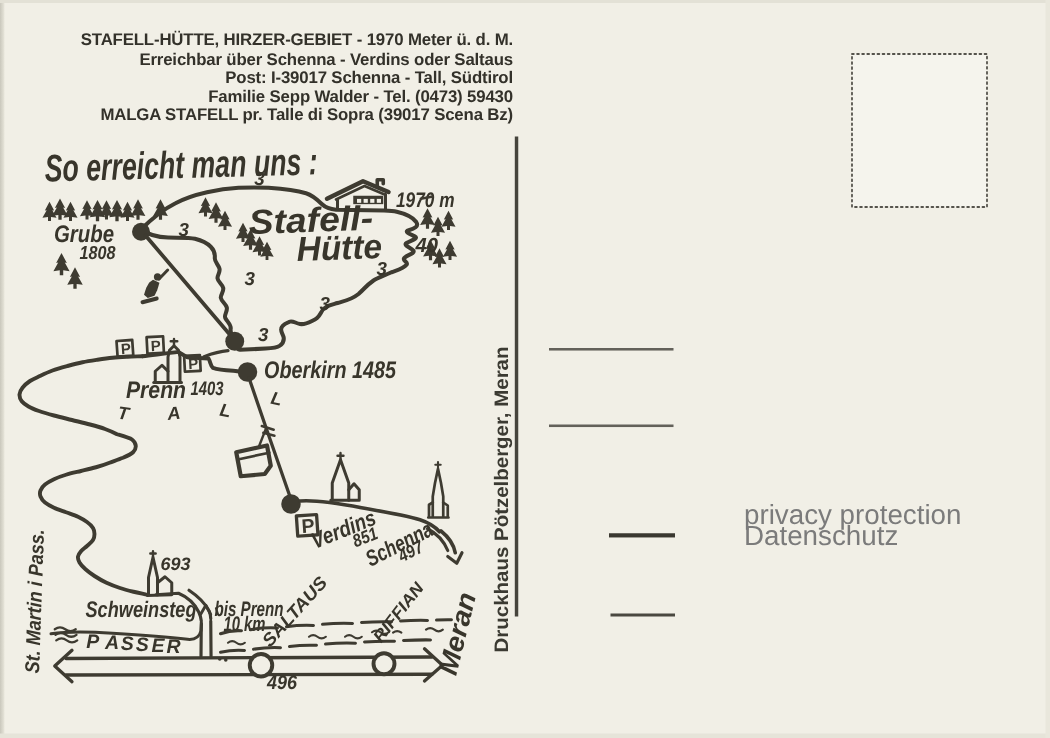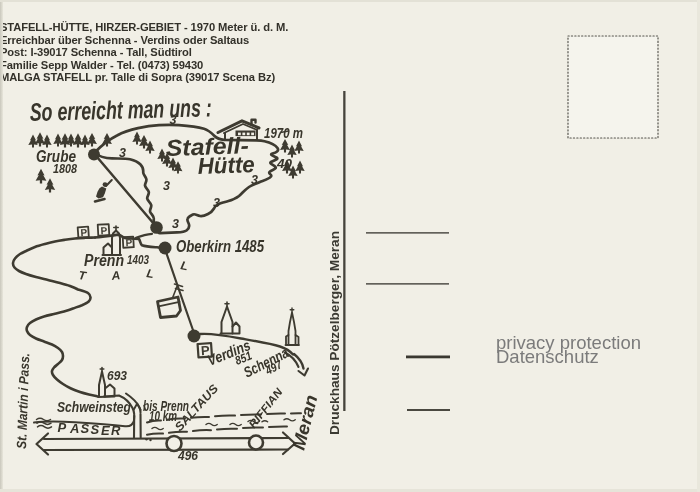--- a/index.html
+++ b/index.html
@@ -1,18 +1,18 @@
 <!DOCTYPE html>
 <html><head>
 <meta charset="utf-8">
 <style>
   html,body{margin:0;padding:0;}
   #card{position:relative;width:700px;height:492px;background:#f1efe6;overflow:hidden;
         font-family:"Liberation Sans",sans-serif;}
-  .hdr{position:absolute;left:0px;top:21px;width:342px;text-align:left;
+  .hdr{position:absolute;left:0px;top:21px;width:342px;text-align:right;
        color:#33312a;font-size:11.2px;font-weight:bold;line-height:12.6px;letter-spacing:-0.1px;}
   .priv{position:absolute;color:#7b7b7b;font-size:18.5px;line-height:13.5px;text-align:left;}
 </style>
 </head>
 <body>
 <div id="card">
 
   <div class="hdr">STAFELL-HÜTTE, HIRZER-GEBIET - 1970 Meter ü. d. M.<br>
 Erreichbar über Schenna - Verdins oder Saltaus<br>
 Post: I-39017 Schenna - Tall, Südtirol<br>

